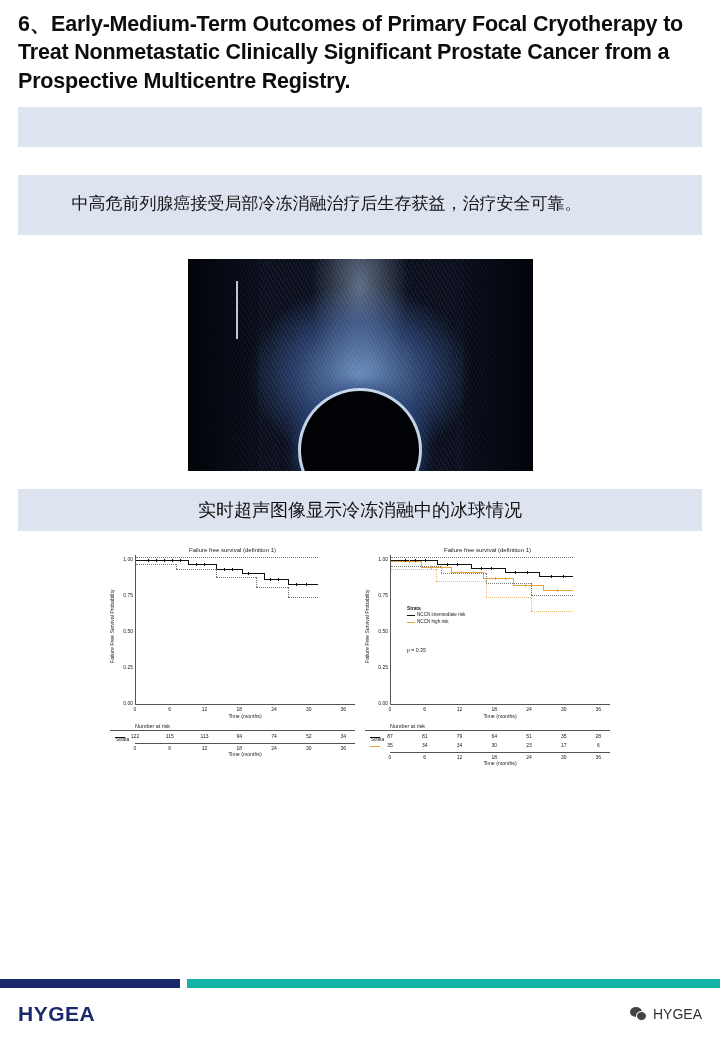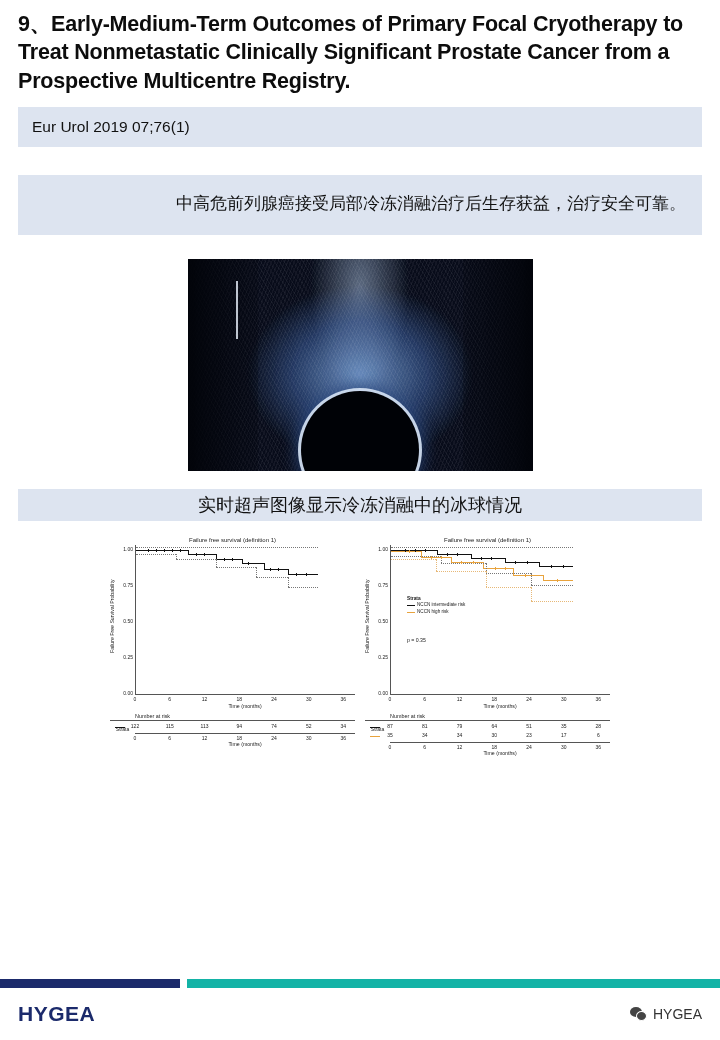--- a/index.html
+++ b/index.html
@@ -55,21 +55,20 @@
     margin: 28px 18px 0 18px;
     background: #dde4f0;
     padding: 14px 16px 16px 16px;
     font-size: 17px;
     line-height: 1.75;
     color: #111;
   }
   .conclusion .indent {
     padding-left: 2.2em;
     display: block;
-    text-align: right;
   }
 
   
   .us-wrap {
     margin-top: 24px;
     display: flex;
     justify-content: center;
   }
   .us-image {
     width: 345px;
@@ -128,21 +127,21 @@
     height: 118px;
     border-radius: 50%;
     background: #000206;
     box-shadow: 0 0 0 3px rgba(215,228,245,0.9), 0 0 14px 7px rgba(40,70,125,0.6);
   }
 
   
   .caption {
     margin: 18px 18px 0 18px;
     background: #dde4f0;
-    height: 32px;
+    height: 42px;
     display: flex;
     align-items: center;
     justify-content: center;
     font-size: 18px;
     color: #111;
   }
 
   
   .km-wrap {
     margin-top: 16px;
@@ -394,24 +393,23 @@
     background: #444;
     border: 1.2px solid #fff;
     box-sizing: content-box;
   }
 </style>
 </head>
 <body>
 
 <div class="slide">
 
-  <div class="title">9、Early-Medium-Term Outcomes of Primary Focal Cryotherapy to Treat Nonmetastatic Clinically Significant Prostate Cancer from a Prospective Multicentre Registry.</div>
+  <div class="title">6、Early-Medium-Term Outcomes of Primary Focal Cryotherapy to Treat Nonmetastatic Clinically Significant Prostate Cancer from a Prospective Multicentre Registry.</div>
 
   <div class="citation-bar">
-    <div class="citation-journal">Eur Urol 2019 07;76(1)</div>
   </div>
 
   <div class="conclusion">
     <span class="indent">中高危前列腺癌接受局部冷冻消融治疗后生存获益，治疗安全可靠。</span>
   </div>
 
   <div class="us-wrap">
     <div class="us-image">
       <div class="cone"></div>
       <div class="speckle"></div>

